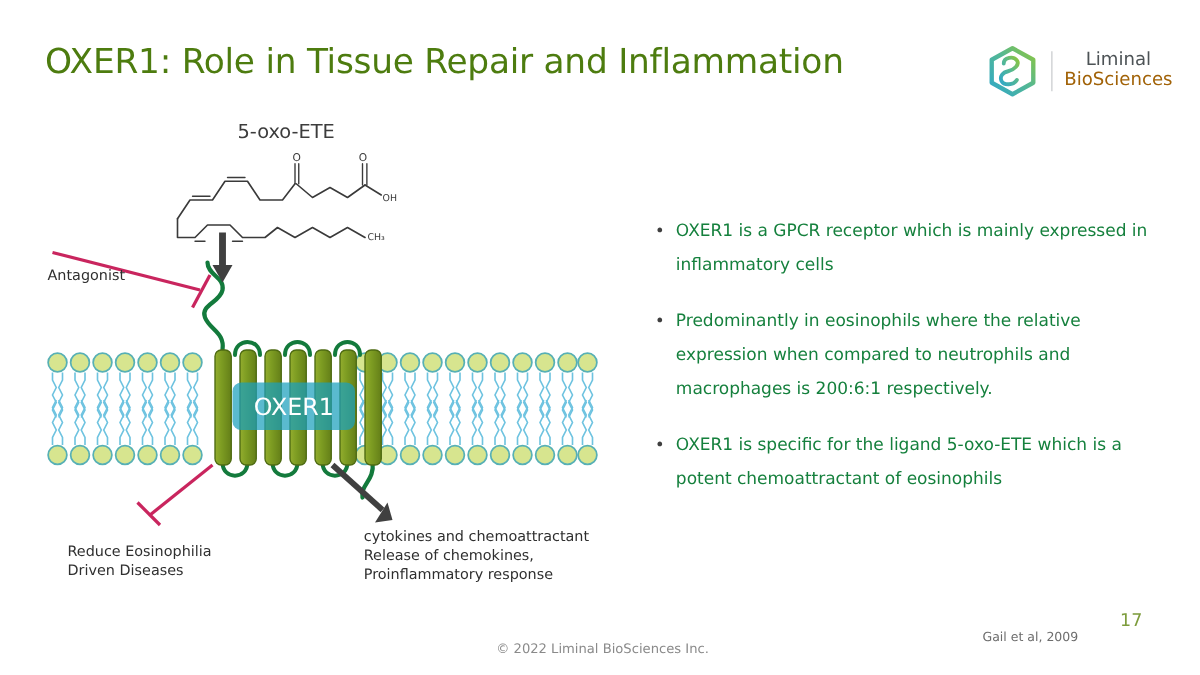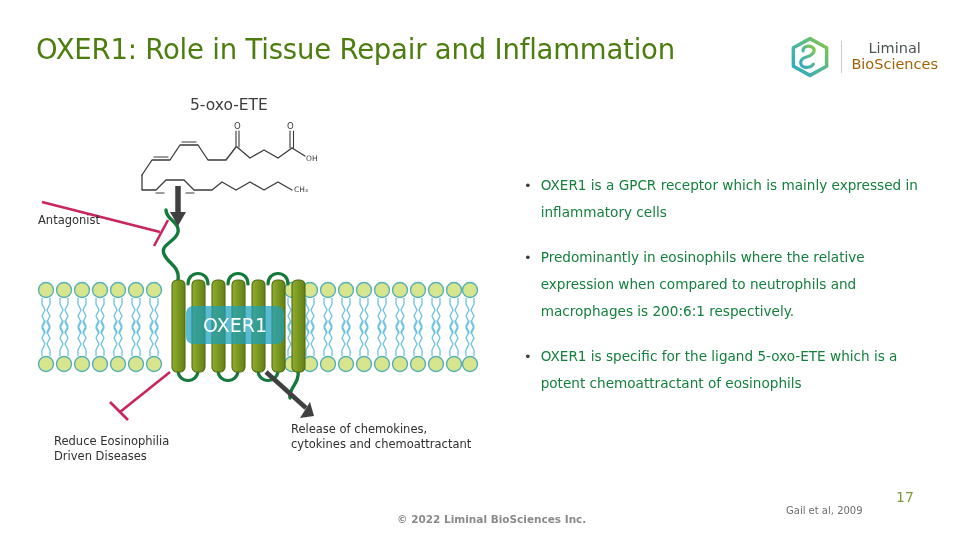--- a/index.html
+++ b/index.html
@@ -124,21 +124,20 @@
     line-height: 27px;
   }
 
   
   .footer-copy {
     position: absolute;
     left: 397px;
     top: 513px;
     font-size: 10.5px;
     color: #8a8a8a;
-    font-weight: bold;
   }
   .footer-ref {
     position: absolute;
     left: 786px;
     top: 505px;
     font-size: 10px;
     color: #6d6d6d;
     text-align: right;
   }
   .footer-page {
@@ -329,22 +328,23 @@
     </svg>
 
     <div class="label-antagonist">Antagonist</div>
 
     <div class="label-reduce">
       <div>Reduce Eosinophilia</div>
       <div>Driven Diseases</div>
     </div>
 
     <div class="label-release">
+      <div>cytokines and chemoattractant</div>
       <div>Release of chemokines,</div>
-      <div>cytokines and chemoattractant</div>
+      <div>Proinflammatory response</div>
     </div>
   </div>
 
   <div class="bullets">
     <div class="bullet">
       <span class="bullet-dot">•</span>
       <span class="bullet-text">OXER1 is a GPCR receptor which is mainly expressed in inflammatory cells</span>
     </div>
     <div class="bullet">
       <span class="bullet-dot">•</span>

